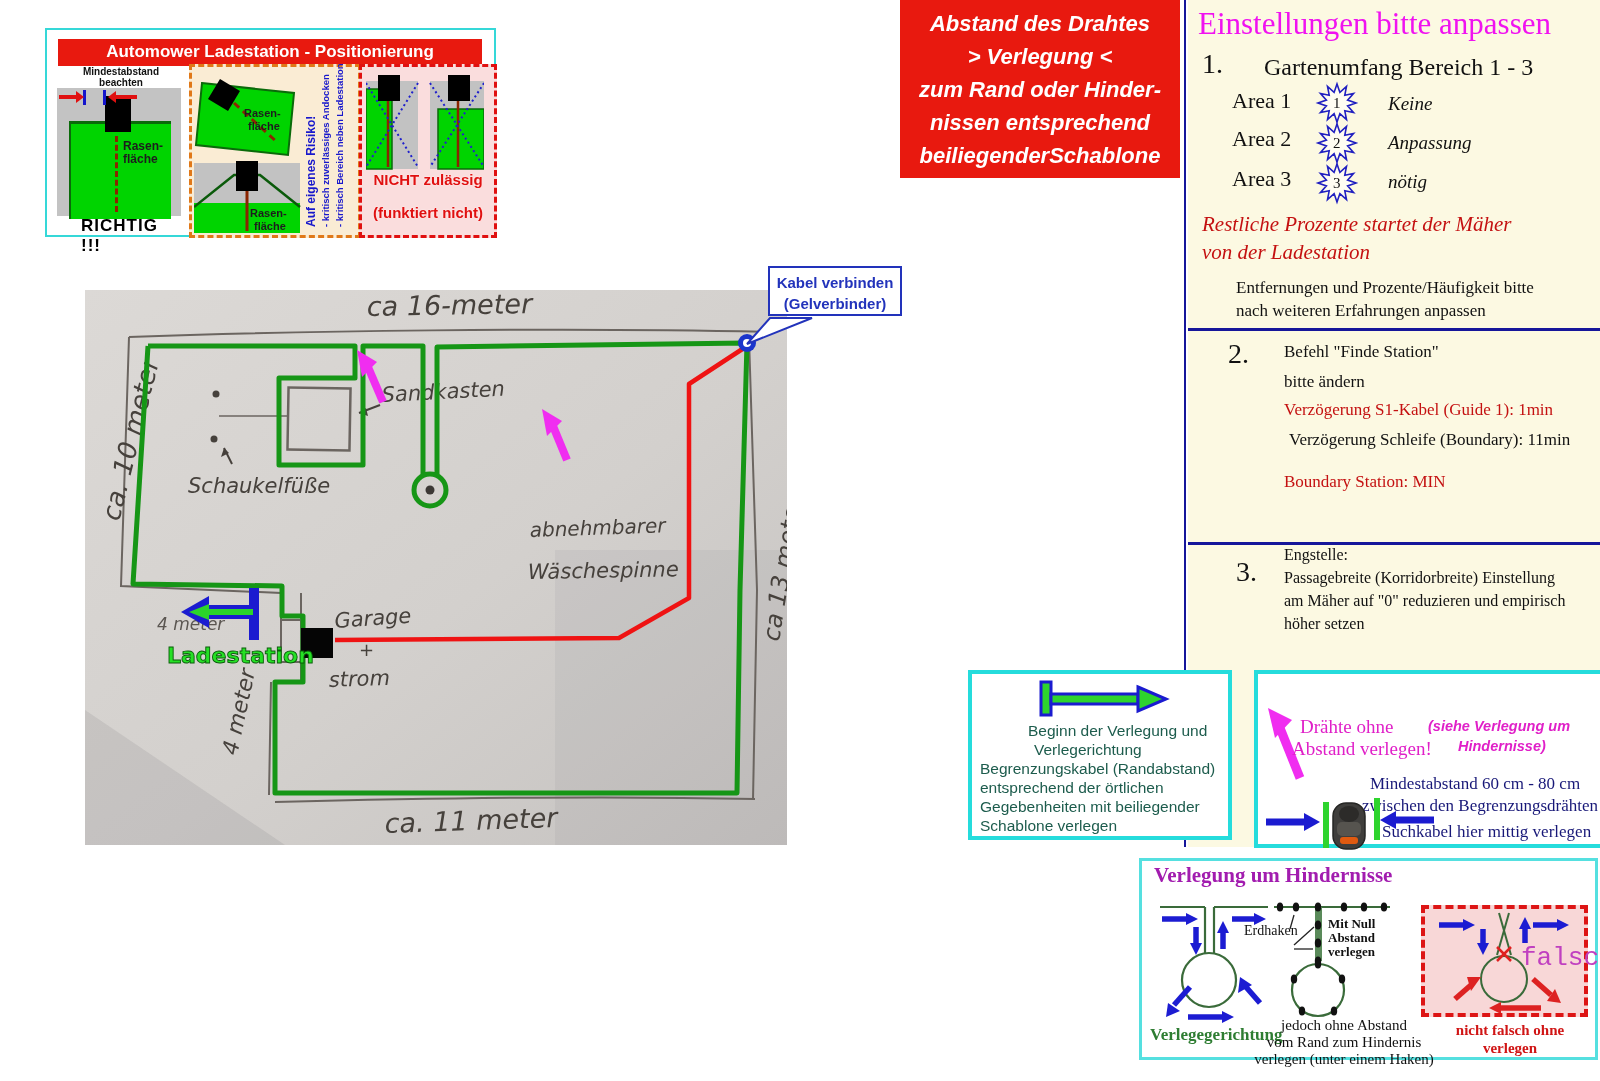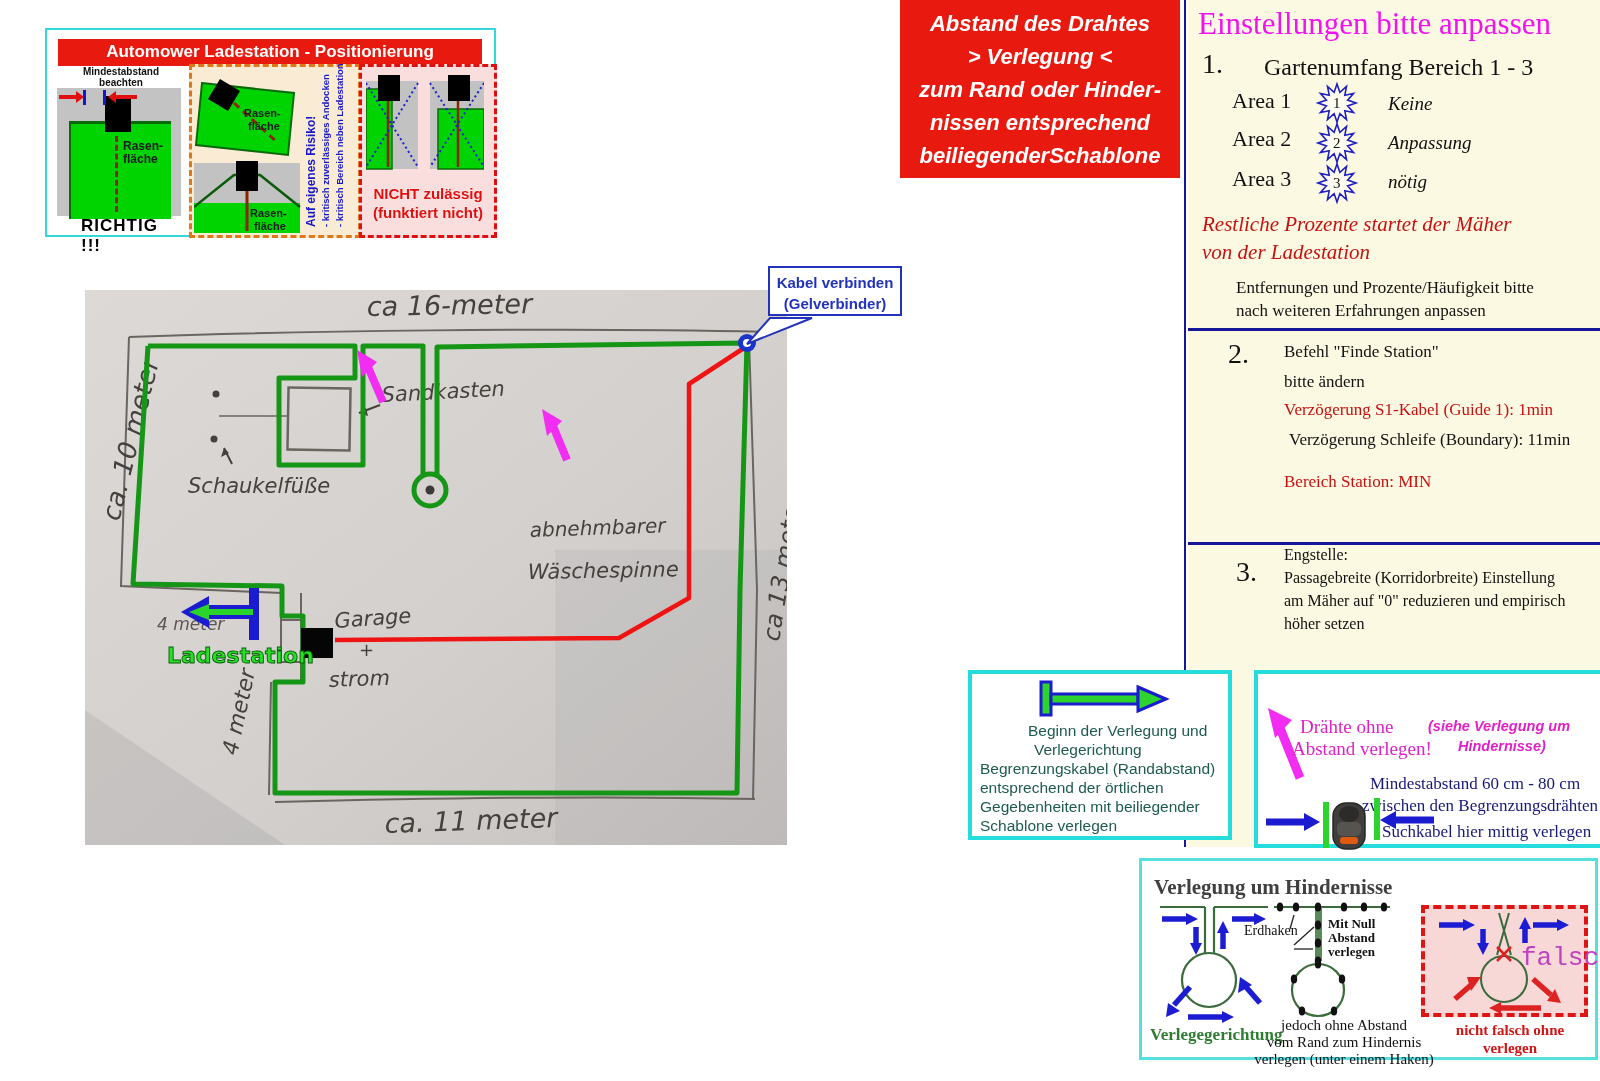--- a/index.html
+++ b/index.html
@@ -45,21 +45,21 @@
   .callout{left:768px;top:266px;width:134px;height:50px;background:#fff;border:2.5px solid #2233bb;color:#2233bb;font-weight:bold;font-size:15px;text-align:center;line-height:21px;padding-top:4px;box-sizing:border-box;}
   
   .cyanbox{border:4px solid #25dcdc;background:#fff;box-sizing:border-box;}
   .begin-box{left:968px;top:670px;width:264px;height:170px;}
   .begin-line{position:absolute;color:#1d5c4d;font-size:15.5px;white-space:nowrap;}
   .wires-box{left:1254px;top:670px;width:360px;height:178px;}
   .serifnavy{position:absolute;font-family:"Liberation Serif",serif;color:#181878;font-size:17px;white-space:nowrap;}
   .magser{position:absolute;font-family:"Liberation Serif",serif;color:#e020c8;font-size:19px;white-space:nowrap;}
   .magit{position:absolute;color:#e020c8;font-weight:bold;font-style:italic;font-size:14.5px;white-space:nowrap;}
   .obst-box{left:1139px;top:858px;width:459px;height:202px;border:3px solid #55e0e0;background:#fff;box-sizing:border-box;}
-  .obst-title{position:absolute;left:12px;top:14px;font-family:"Liberation Serif",serif;font-weight:bold;font-size:21px;color:#404040;white-space:nowrap;}
+  .obst-title{position:absolute;left:12px;top:2px;font-family:"Liberation Serif",serif;font-weight:bold;font-size:21px;color:#a21caf;white-space:nowrap;}
   .obst-dir{position:absolute;left:8px;top:164px;font-family:"Liberation Serif",serif;font-weight:bold;font-size:17px;color:#2e7d32;white-space:nowrap;}
   .obst-small{position:absolute;font-family:"Liberation Serif",serif;color:#111;}
   .red-dash{position:absolute;left:279px;top:44px;width:167px;height:112px;background:#f8d7d7;border:4px dashed #dd1515;box-sizing:border-box;}
   .falsch{position:absolute;left:96px;top:34px;font-family:Liberation Mono, monospace;font-size:26px;color:#c040c0;}
   .wrongtxt{position:absolute;left:288px;top:160px;width:160px;text-align:center;font-family:"Liberation Serif",serif;font-weight:bold;color:#d01515;font-size:15px;line-height:18px;}
 </style>
 </head>
 <body>
 
 <div id="canvas">
@@ -115,21 +115,21 @@
         <line x1="22" y1="26" x2="22" y2="92" stroke="#8b2500" stroke-width="2.5"></line>
         <line x1="0" y1="8" x2="52" y2="92" stroke="#2020cc" stroke-width="2" stroke-dasharray="2 3"></line>
         <line x1="52" y1="8" x2="0" y2="92" stroke="#2020cc" stroke-width="2" stroke-dasharray="2 3"></line>
         <rect x="64" y="6" width="54" height="88" fill="#c2c2c2"></rect>
         <rect x="72" y="34" width="46" height="60" fill="#00d400" stroke="#0a6a0a" stroke-width="1.5"></rect>
         <rect x="82" y="0" width="22" height="26" fill="#000"></rect>
         <line x1="92" y1="26" x2="92" y2="92" stroke="#8b2500" stroke-width="2.5"></line>
         <line x1="64" y1="8" x2="118" y2="92" stroke="#2020cc" stroke-width="2" stroke-dasharray="2 3"></line>
         <line x1="118" y1="8" x2="64" y2="92" stroke="#2020cc" stroke-width="2" stroke-dasharray="2 3"></line>
       </svg>
-      <div class="abs pr-verdict" style="top:118px;">NICHT zulässig</div>
+      <div class="abs pr-verdict" style="top:104px;">NICHT zulässig</div>
       <div class="abs pr-verdict" style="top:137px;">(funktiert nicht)</div>
     </div>
   </div>
 
   <div class="abs red-note">
     <div>Abstand des Drahtes</div>
     <div>&gt; Verlegung &lt;</div>
     <div>zum Rand oder Hinder-</div>
     <div>nissen entsprechend</div>
     <div>beiliegenderSchablone</div>
@@ -169,21 +169,21 @@
     <div class="abs serif17" style="left:48px;top:278px;">Entfernungen und Prozente/Häufigkeit bitte</div>
     <div class="abs serif17" style="left:48px;top:301px;">nach weiteren Erfahrungen anpassen</div>
 
     <div class="abs divider" style="top:328px;"></div>
 
     <div class="abs big-num" style="left:40px;top:338px;">2.</div>
     <div class="abs serif17" style="left:96px;top:342px;">Befehl "Finde Station"</div>
     <div class="abs serif17" style="left:96px;top:372px;">bitte ändern</div>
     <div class="abs serif17 red-line" style="left:96px;top:400px;">Verzögerung S1-Kabel (Guide 1): 1min</div>
     <div class="abs serif17" style="left:101px;top:430px;">Verzögerung Schleife (Boundary): 11min</div>
-    <div class="abs serif17 red-line" style="left:96px;top:472px;">Bereich Station: MIN</div>
+    <div class="abs serif17 red-line" style="left:96px;top:472px;">Boundary Station: MIN</div>
 
     <div class="abs divider" style="top:542px;"></div>
 
     <div class="abs big-num" style="left:48px;top:556px;">3.</div>
     <div class="abs serif17" style="left:96px;top:546px;font-size:16px;">Engstelle:</div>
     <div class="abs serif17" style="left:96px;top:569px;font-size:16px;">Passagebreite (Korridorbreite) Einstellung</div>
     <div class="abs serif17" style="left:96px;top:592px;font-size:16px;">am Mäher auf "0" reduzieren und empirisch</div>
     <div class="abs serif17" style="left:96px;top:615px;font-size:16px;">höher setzen</div>
   </div>
 

